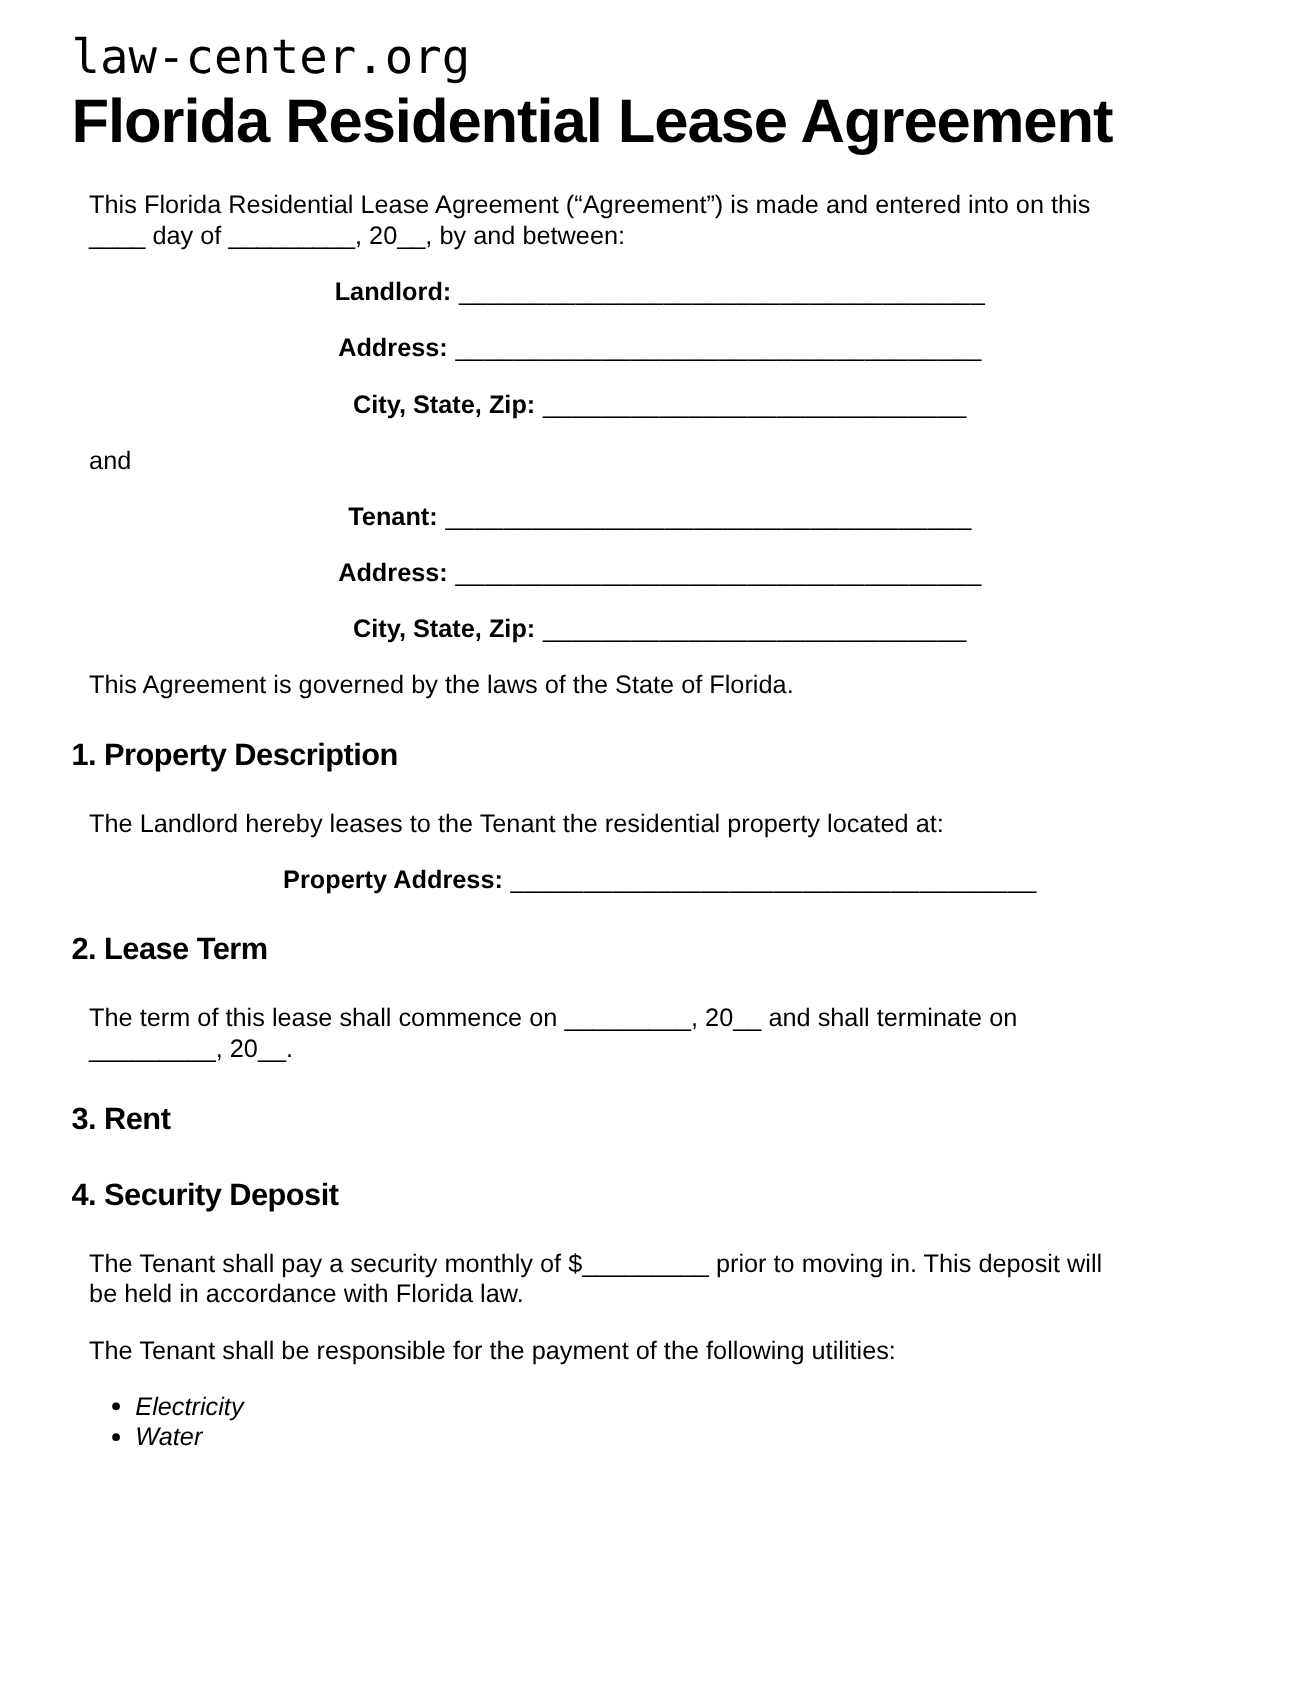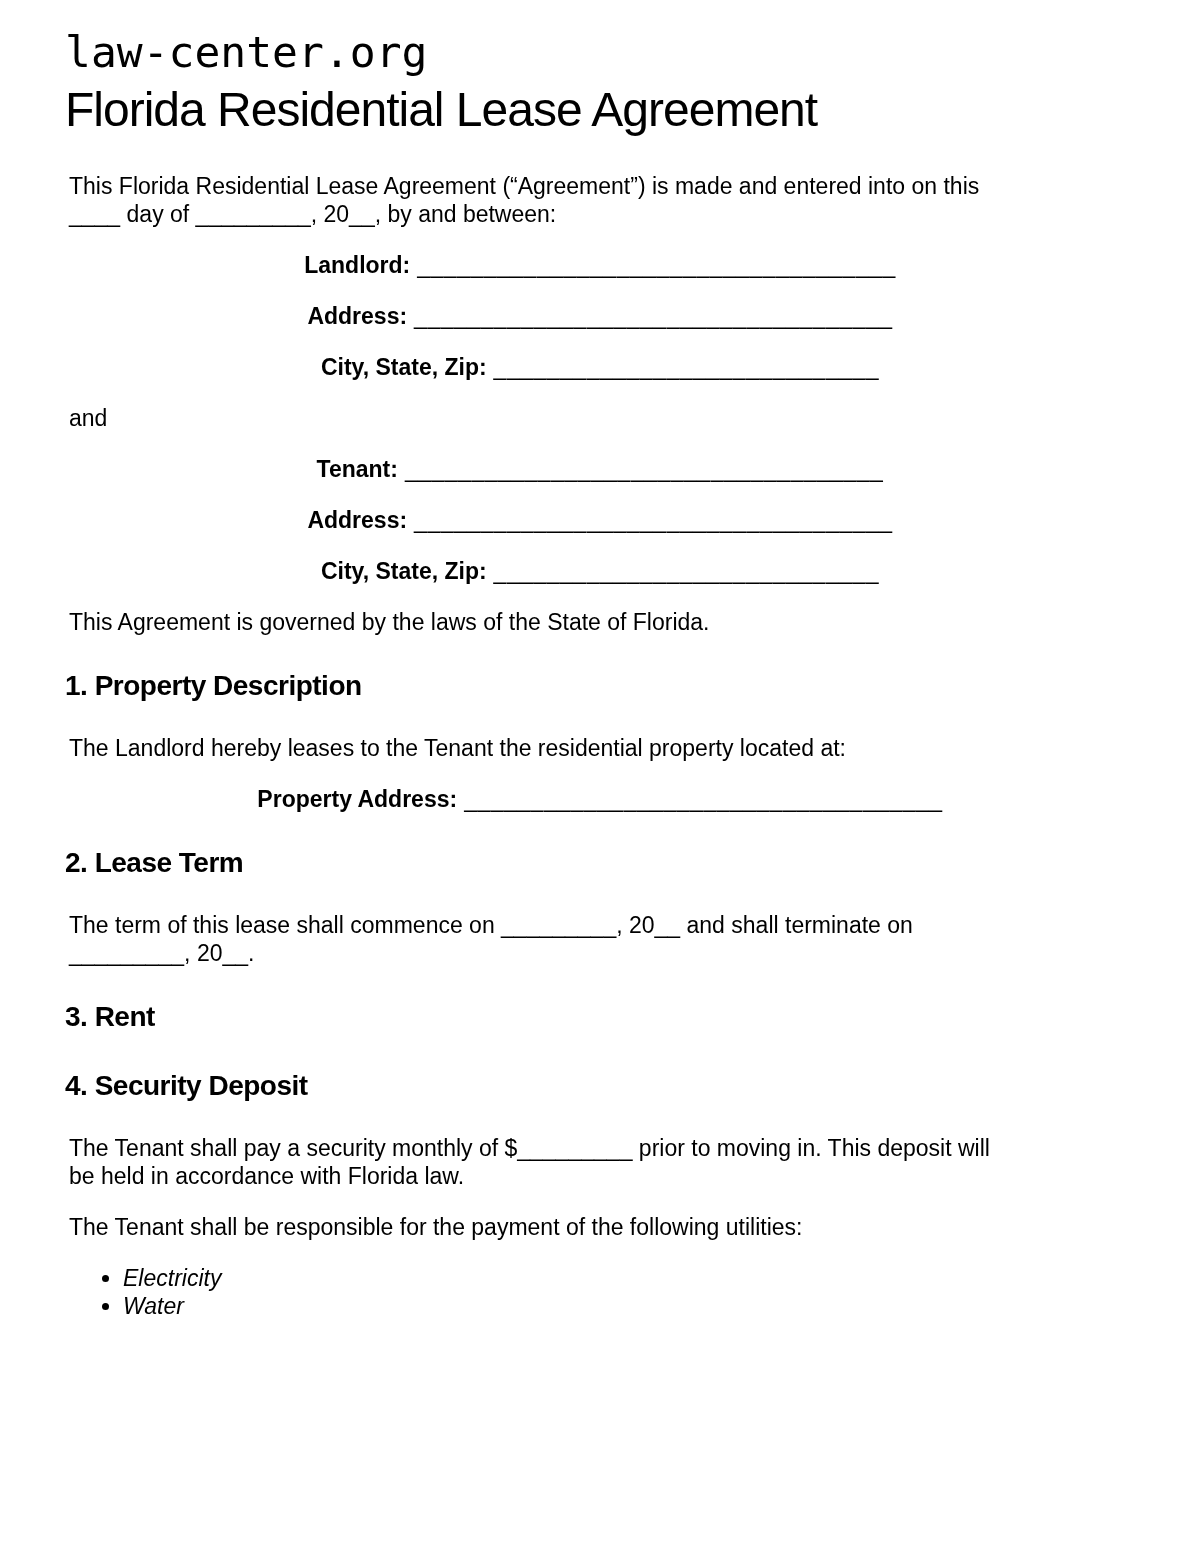--- a/index.html
+++ b/index.html
@@ -19,28 +19,28 @@
     height: 1541px;
     padding: 26px 56px 0 65px;
   }
   .logo {
     font-family: "DejaVu Sans Mono", monospace;
     font-size: 43px;
     line-height: 52px;
     white-space: nowrap;
   }
   h1.doc-title {
-    font-size: 48px;
+    font-size: 56px;
     line-height: 56px;
-    font-weight: normal;
+    font-weight: bold;
     margin: 4px 0 0 0;
     letter-spacing: -1px;
     white-space: nowrap;
   }
-  p { margin: 23px 4px; }
+  p { margin: 23px 16px; }
   p.intro { margin-top: 34px; margin-bottom: 23px; }
   .docline { white-space: nowrap; }
   h2.sec-heading {
     font-size: 28px;
     line-height: 38px;
     font-weight: bold;
     margin: 31px 0 29px 0;
     letter-spacing: -0.5px;
     white-space: nowrap;
   }

